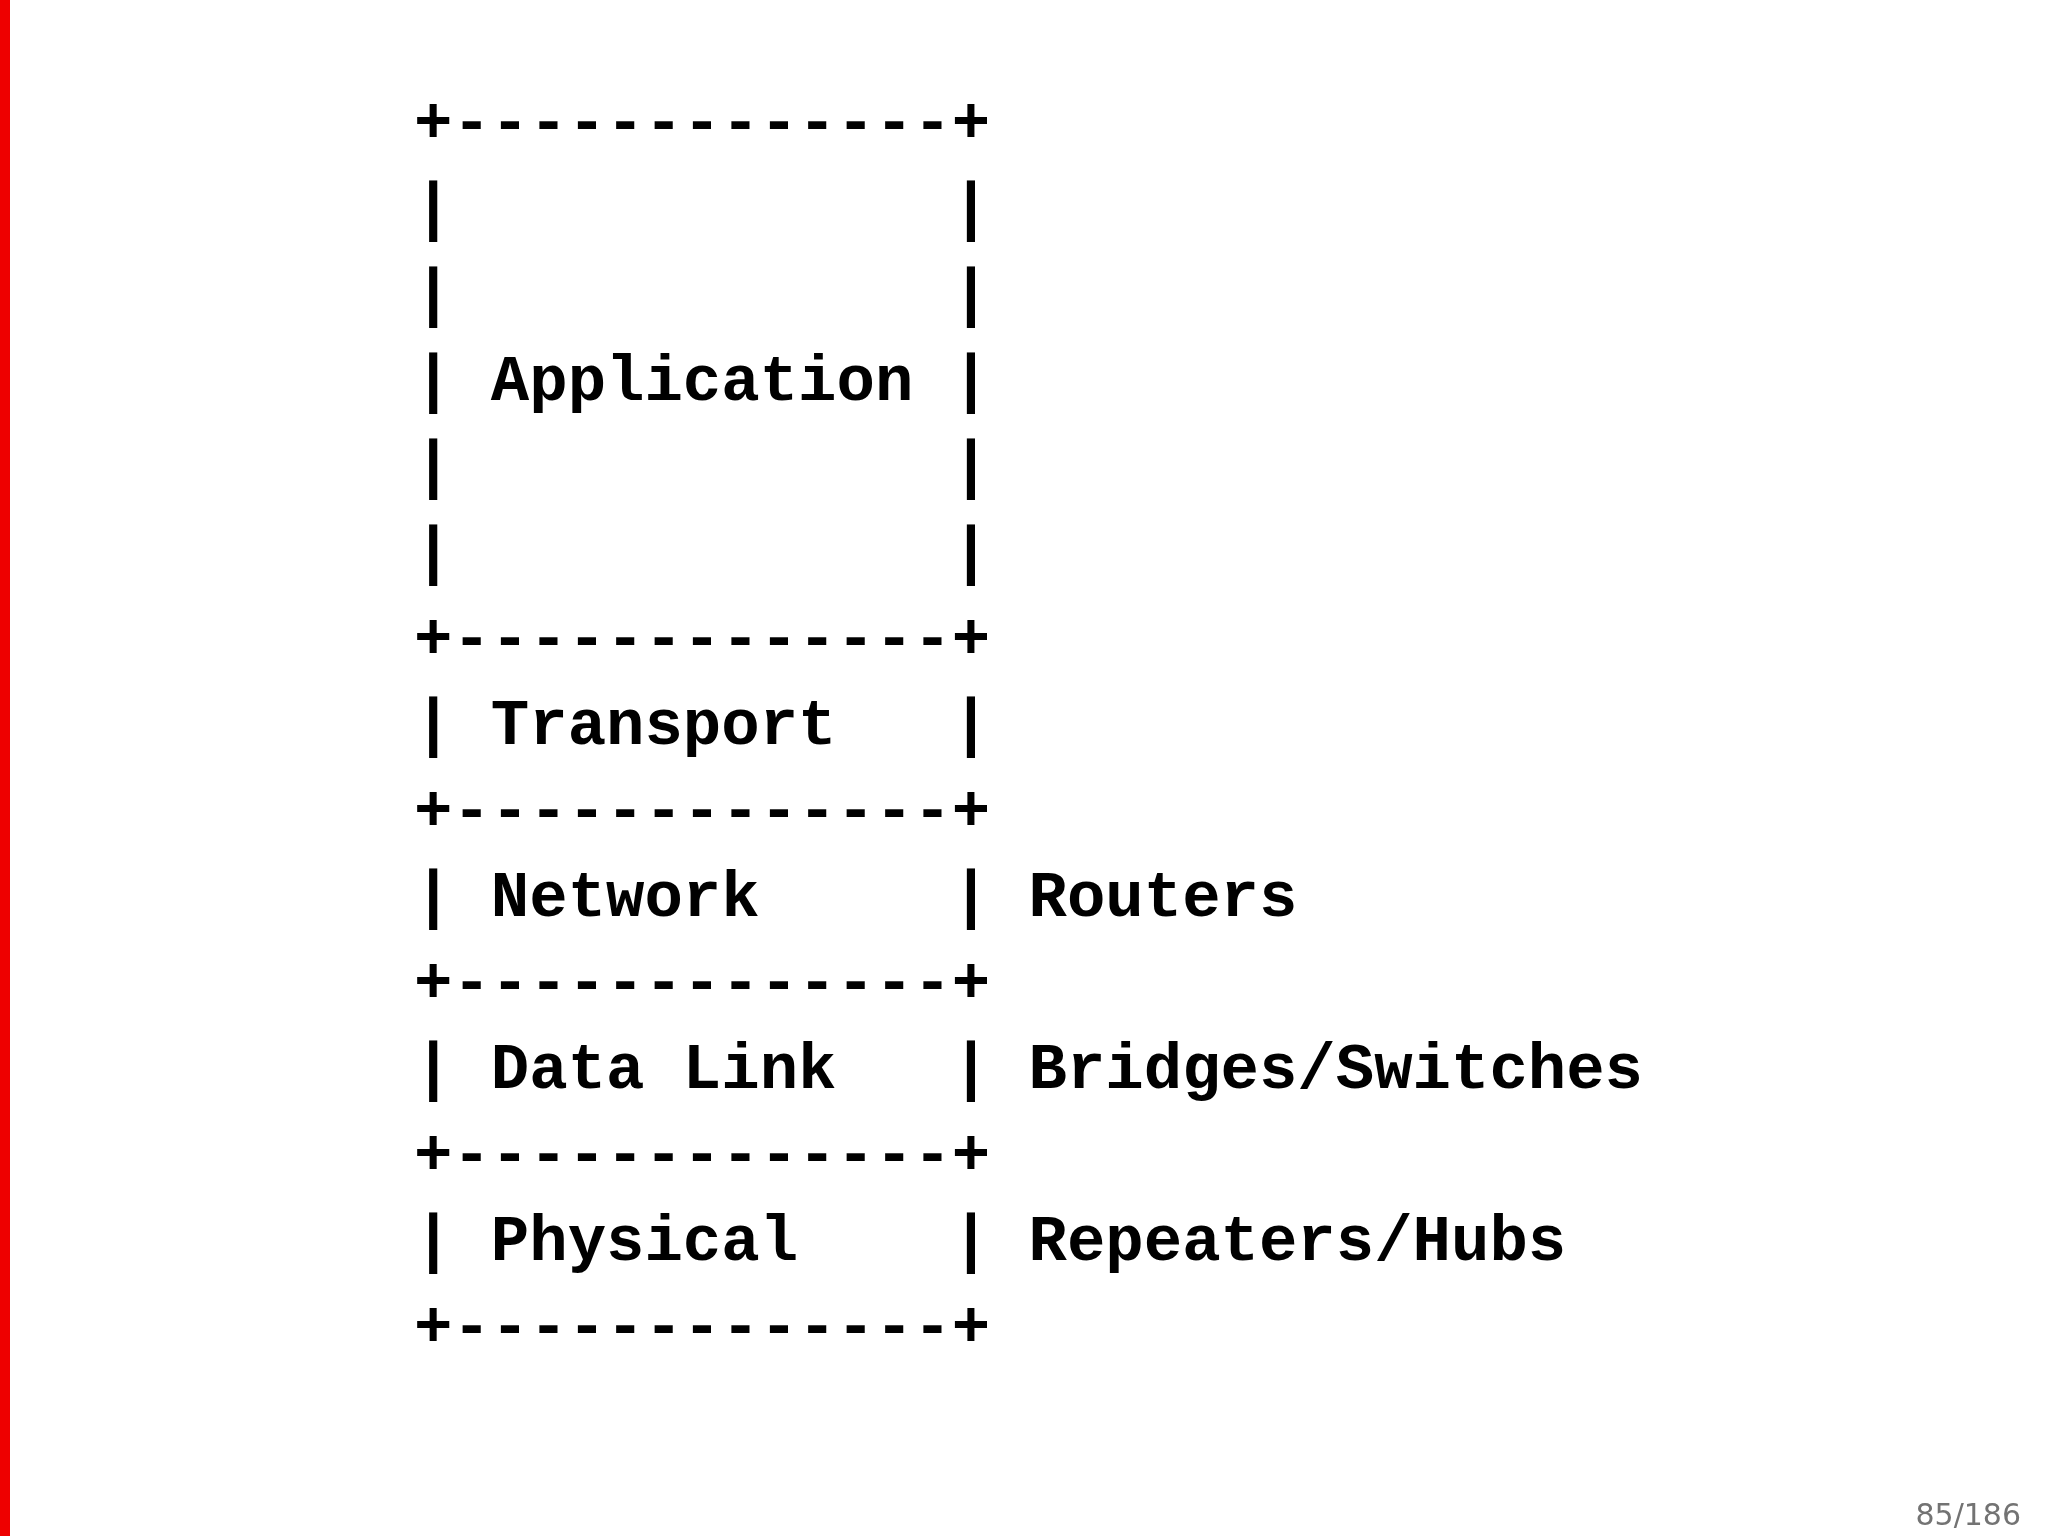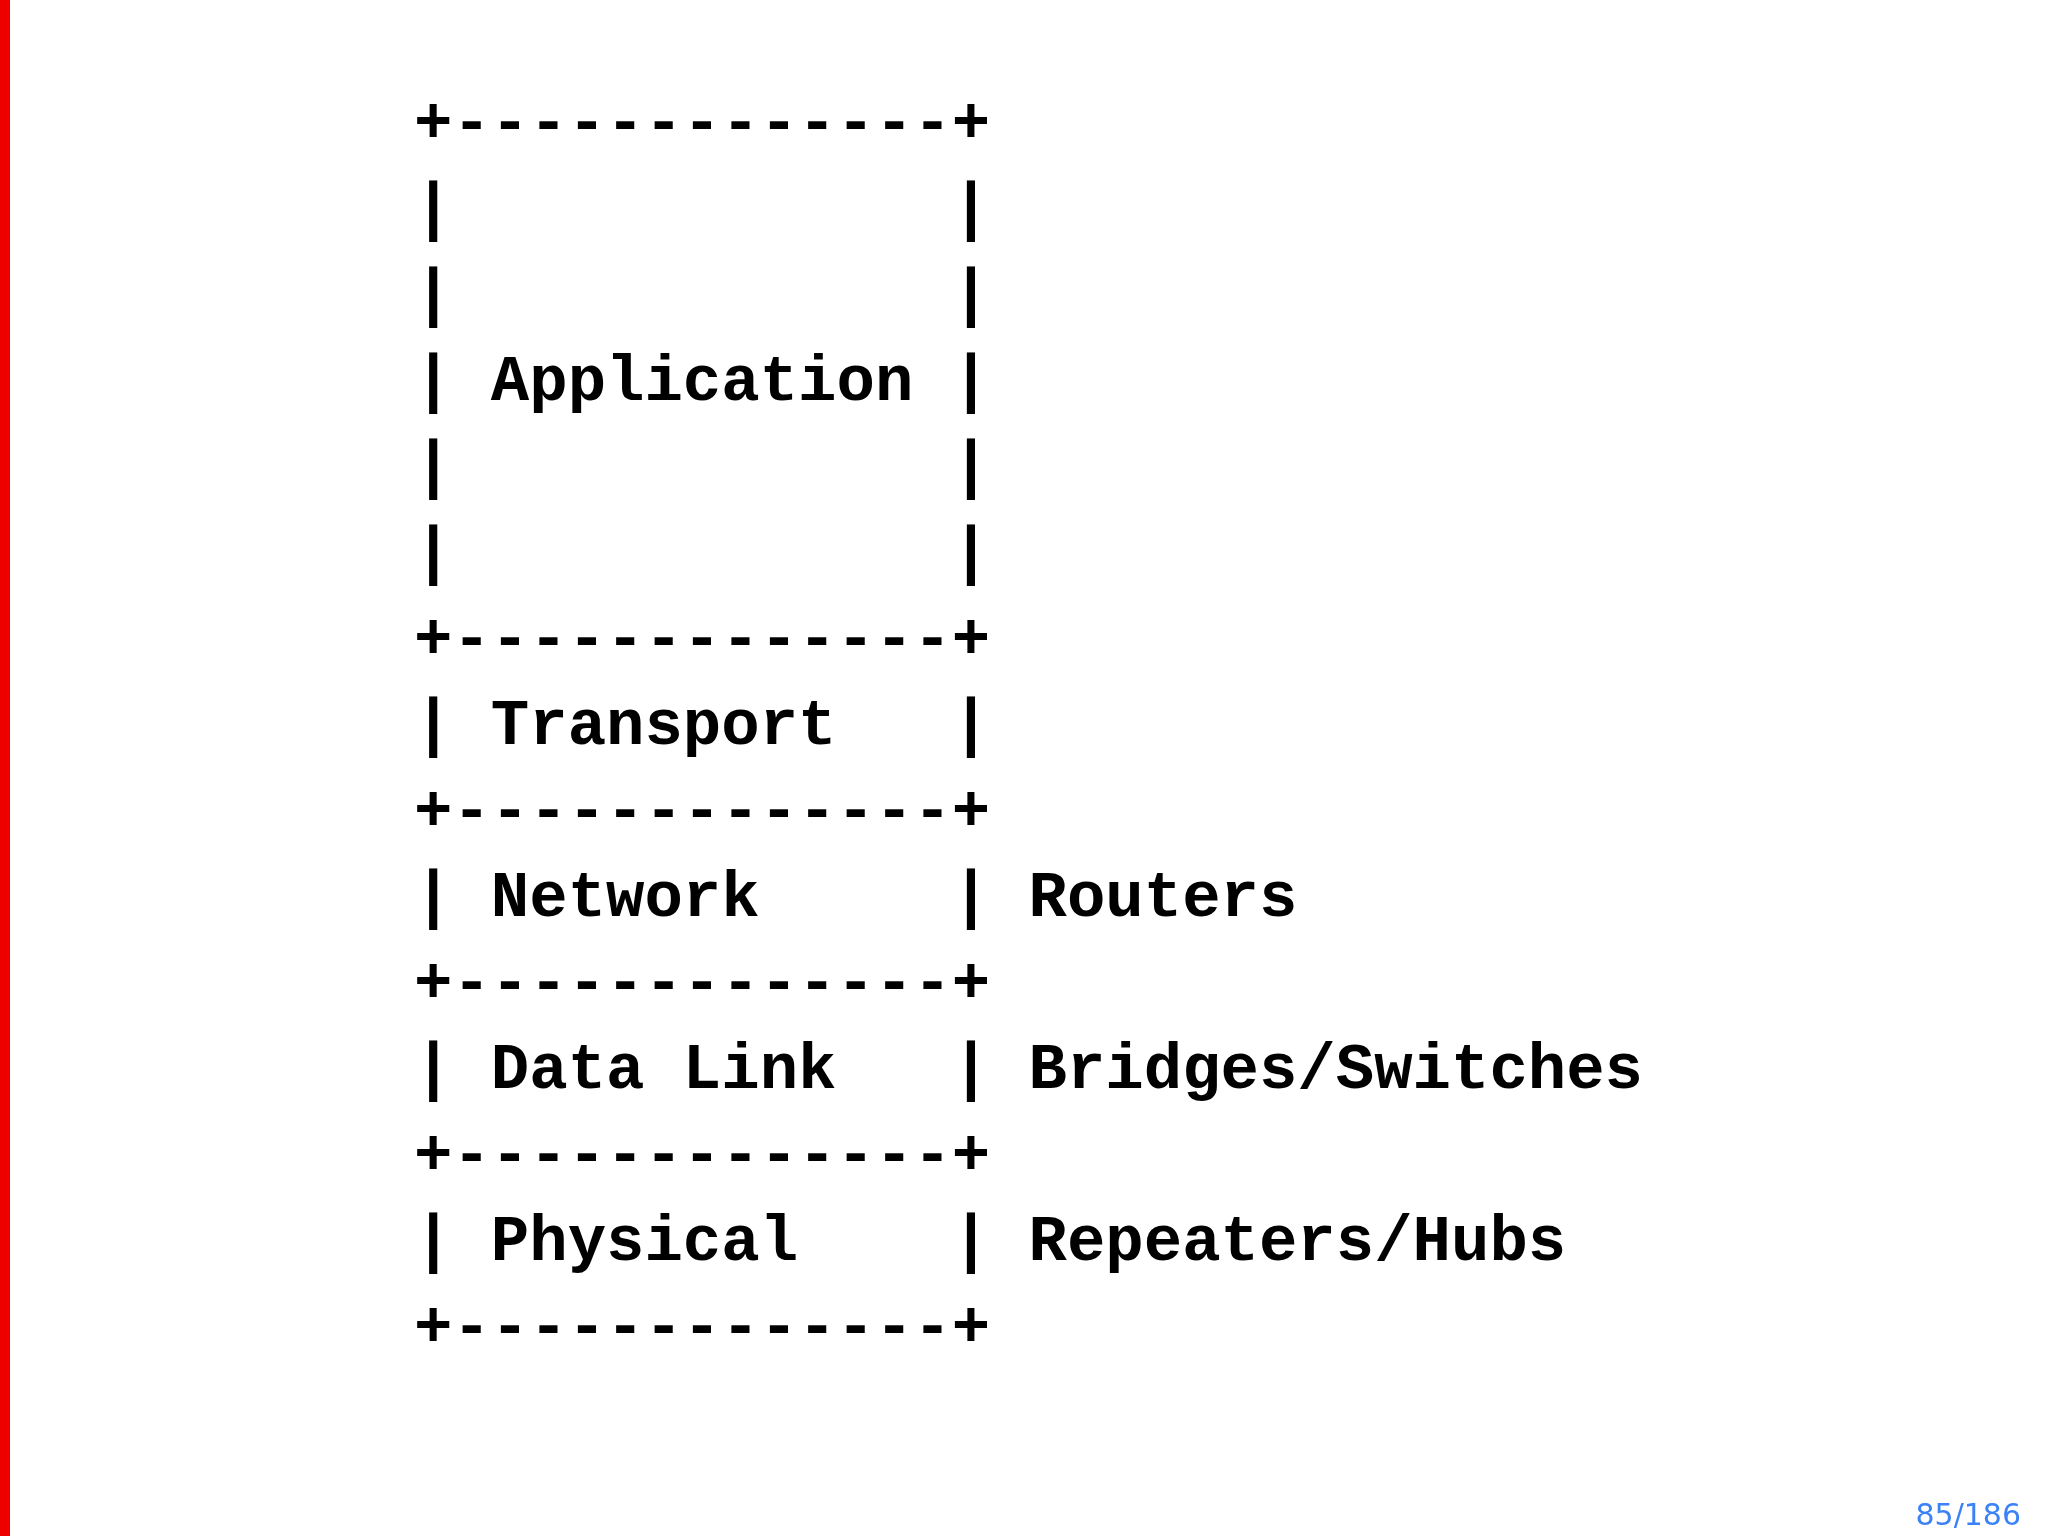--- a/index.html
+++ b/index.html
@@ -60,14 +60,14 @@
 |             |
 +-------------+
 | Transport   |
 +-------------+
 | Network     | Routers
 +-------------+
 | Data Link   | Bridges/Switches
 +-------------+
 | Physical    | Repeaters/Hubs
 +-------------+</pre>
-  <div class="page-indicator" style="color: #3b82f6;">85/186</div>
+  <div class="page-indicator" style="color: #737373;">85/186</div>
 </div>
 
 </body></html>

